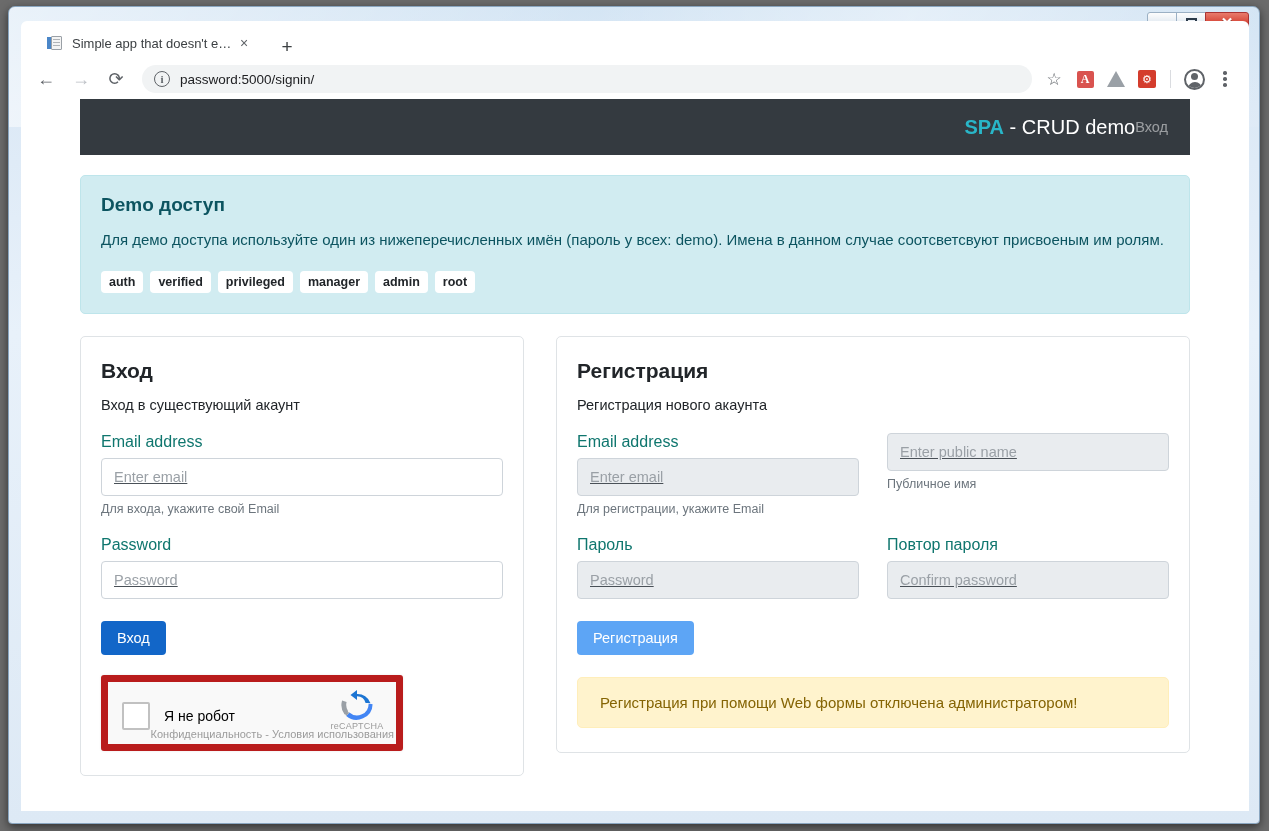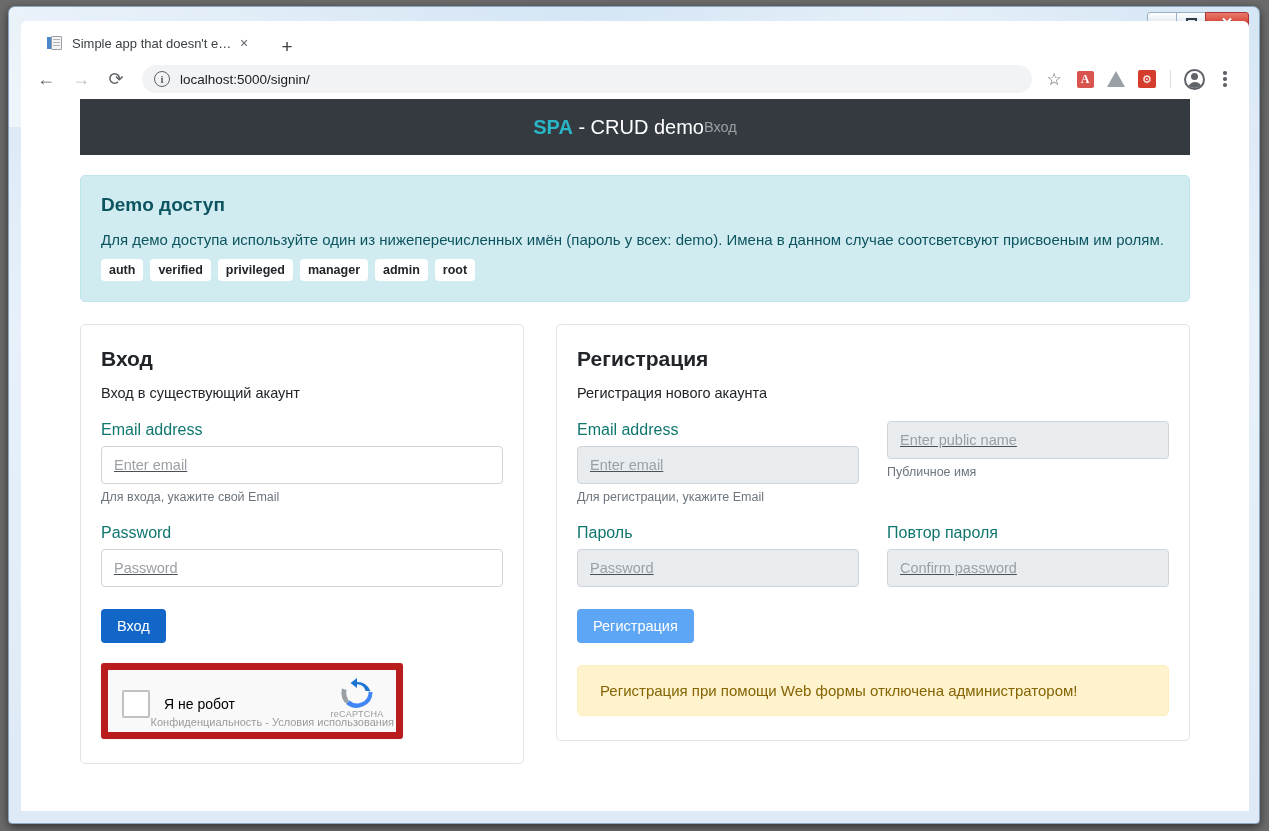--- a/index.html
+++ b/index.html
@@ -158,37 +158,37 @@
     background:#fff; overflow:hidden;
   }
   .page-inner { width:1228px; padding:0 0 0 0; }
 
   .container { width:1110px; margin:0 auto; }
 
   
   .navbar {
     background:#343a40;
     height:56px;
-    display:flex; align-items:center; justify-content:center;
+    display:flex; align-items:center; justify-content:flex-end;
     padding:0 22px;
     width:1110px; margin:0 auto;
   }
   .brand { font-size:20px; color:#fff; }
   .brand .spa { color:#29b6c8; font-weight:bold; }
   .nav-link { font-size:14.5px; color:rgba(255,255,255,.5); }
 
   
   .alert-info {
     background:#d1ecf1; color:#0c5460;
     border:1px solid #bee5eb; border-radius:5px;
     margin-top:20px; padding:18px 20px 20px 20px;
   }
   .alert-title { font-size:19px; font-weight:bold; margin-bottom:12px; }
   .alert-text { font-size:15px; line-height:1.55; }
-  .badges { margin-top:8px; display:flex; gap:7px; flex-wrap:wrap; }
+  .badges { margin-top:20px; display:flex; gap:7px; flex-wrap:wrap; }
   .badge {
     background:#fff; color:#212529;
     border-radius:4px; padding:4px 8px;
     font-size:12.5px; font-weight:bold;
   }
 
   
   .cards { display:flex; gap:32px; margin-top:22px; align-items:flex-start; }
   .card {
     background:#fff; border:1px solid #dfe3e6; border-radius:5px;
@@ -296,21 +296,21 @@
       </div>
       <div class="newtab">+</div>
     </div>
 
     <div class="toolbar">
       <div class="nav-btn" style="font-size:18px">←</div>
       <div class="nav-btn disabled" style="font-size:18px">→</div>
       <div class="nav-btn" style="font-size:18px">⟳</div>
       <div class="omnibox">
         <span class="info-icon">i</span>
-        <span class="url">localhost:5000/signin/</span>
+        <span class="url">password:5000/signin/</span>
       </div>
       <div class="tb-icons">
         <div class="tb-ic">
             <span class="star">☆</span>
           </div>
         <div class="tb-ic">
             <span class="ext-pdf">A</span>
           </div>
         <div class="tb-ic">
             <span class="ext-drive"></span>

